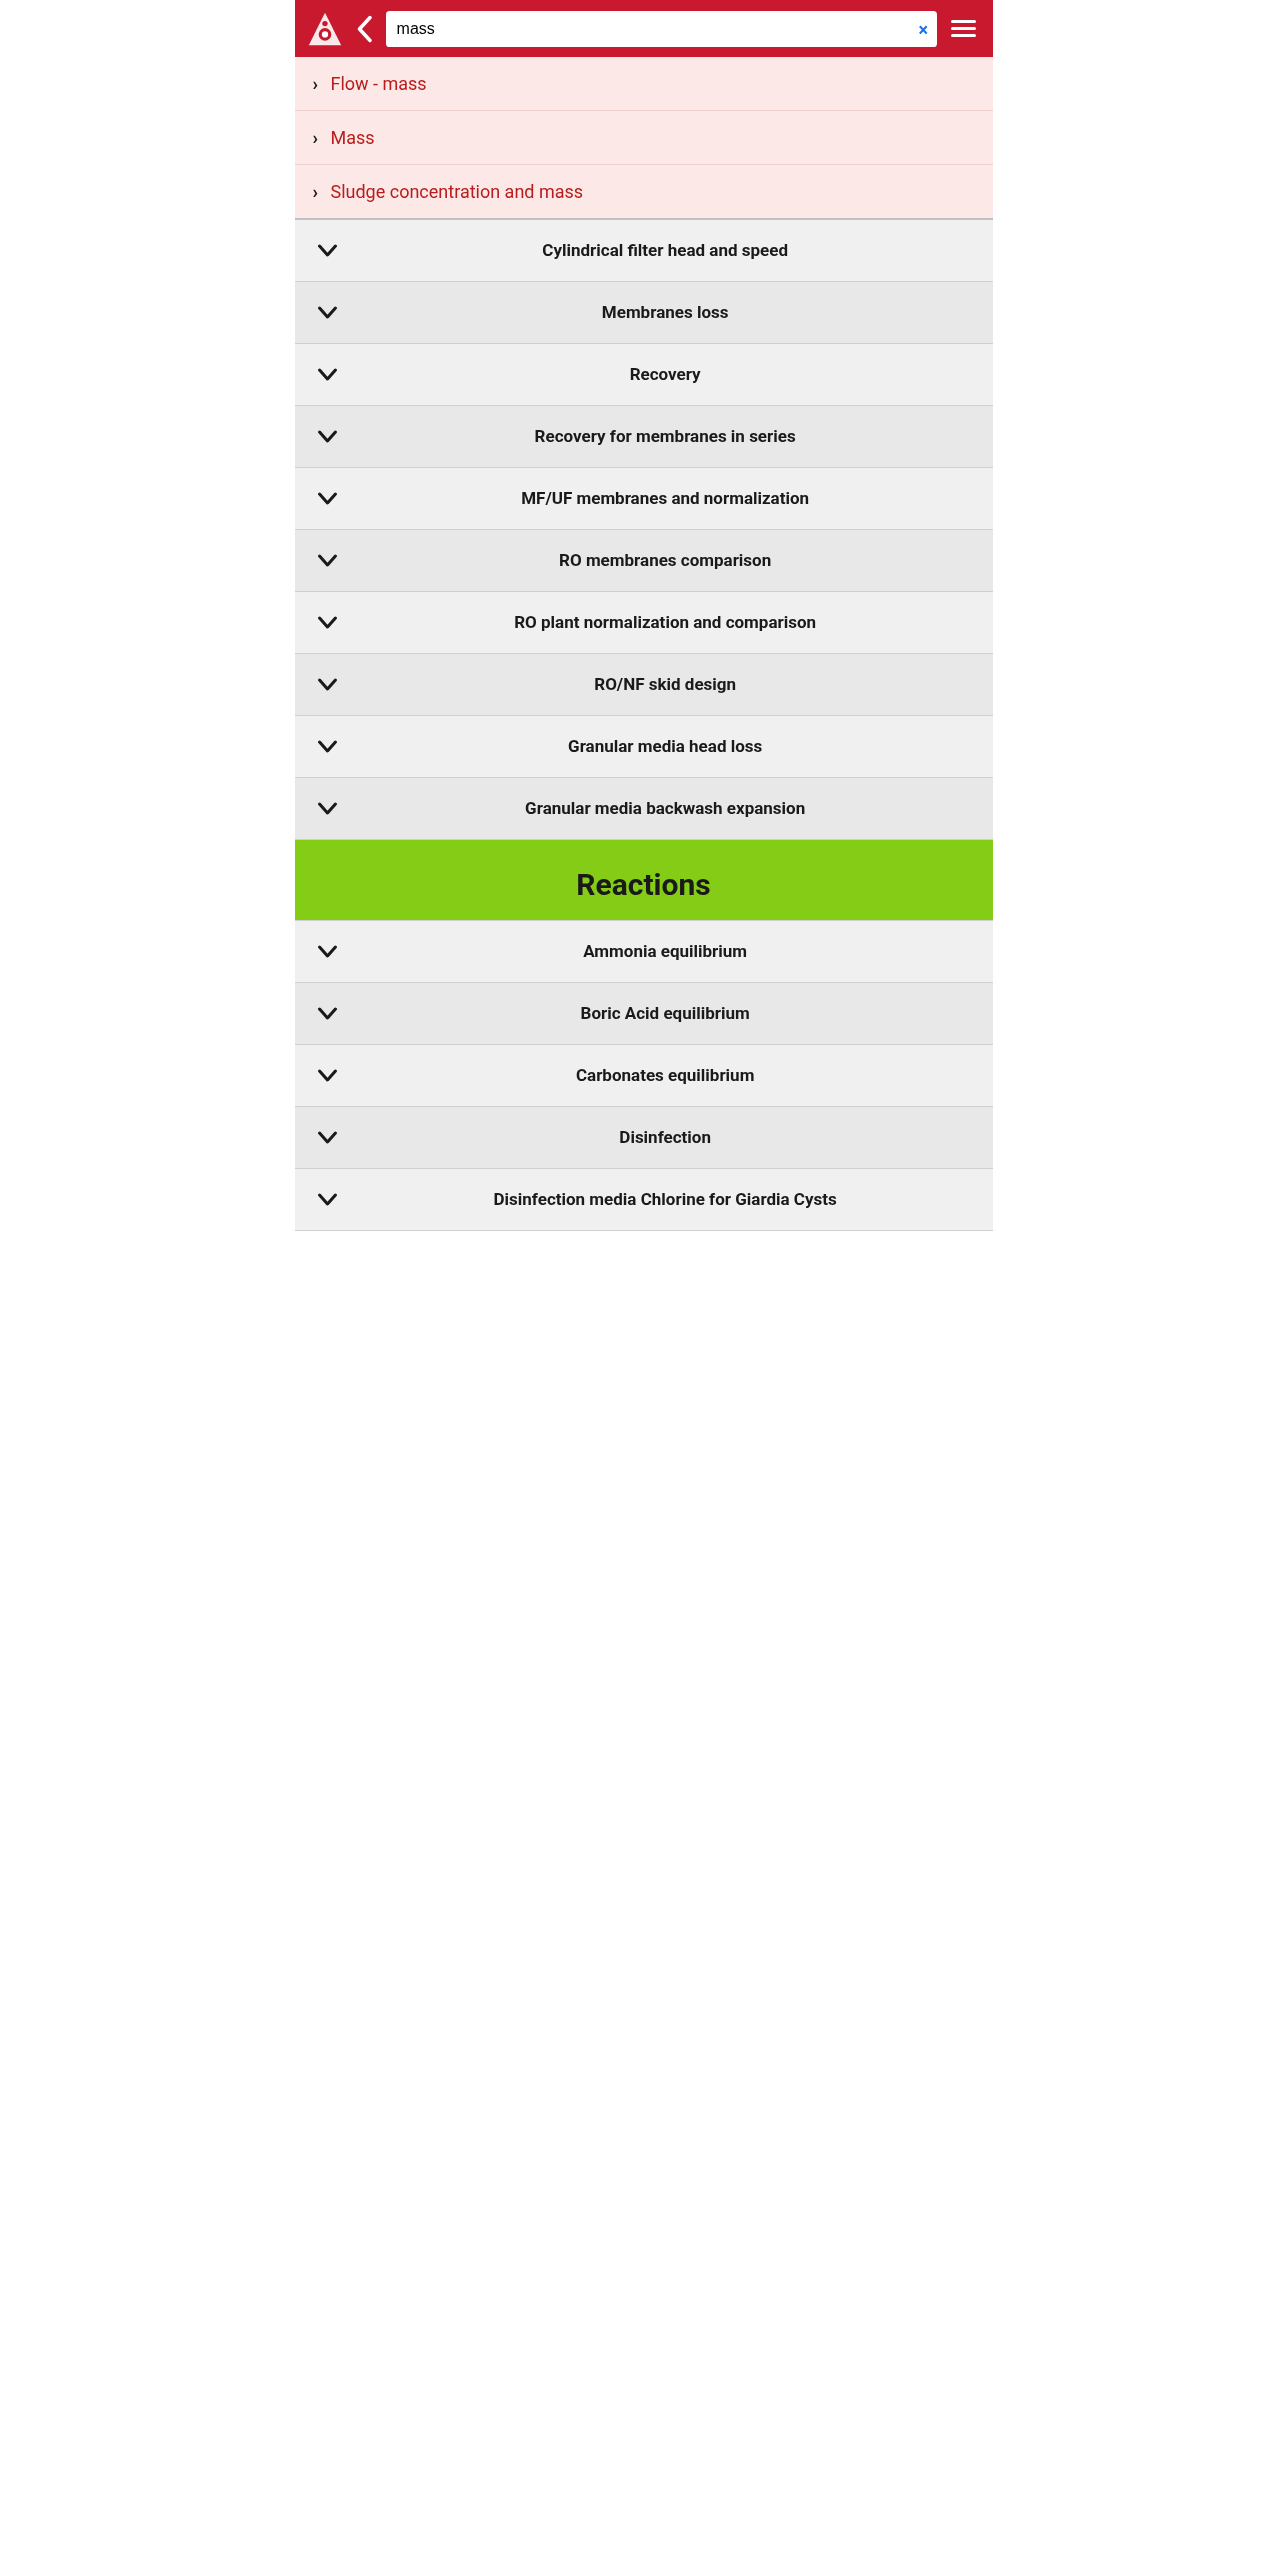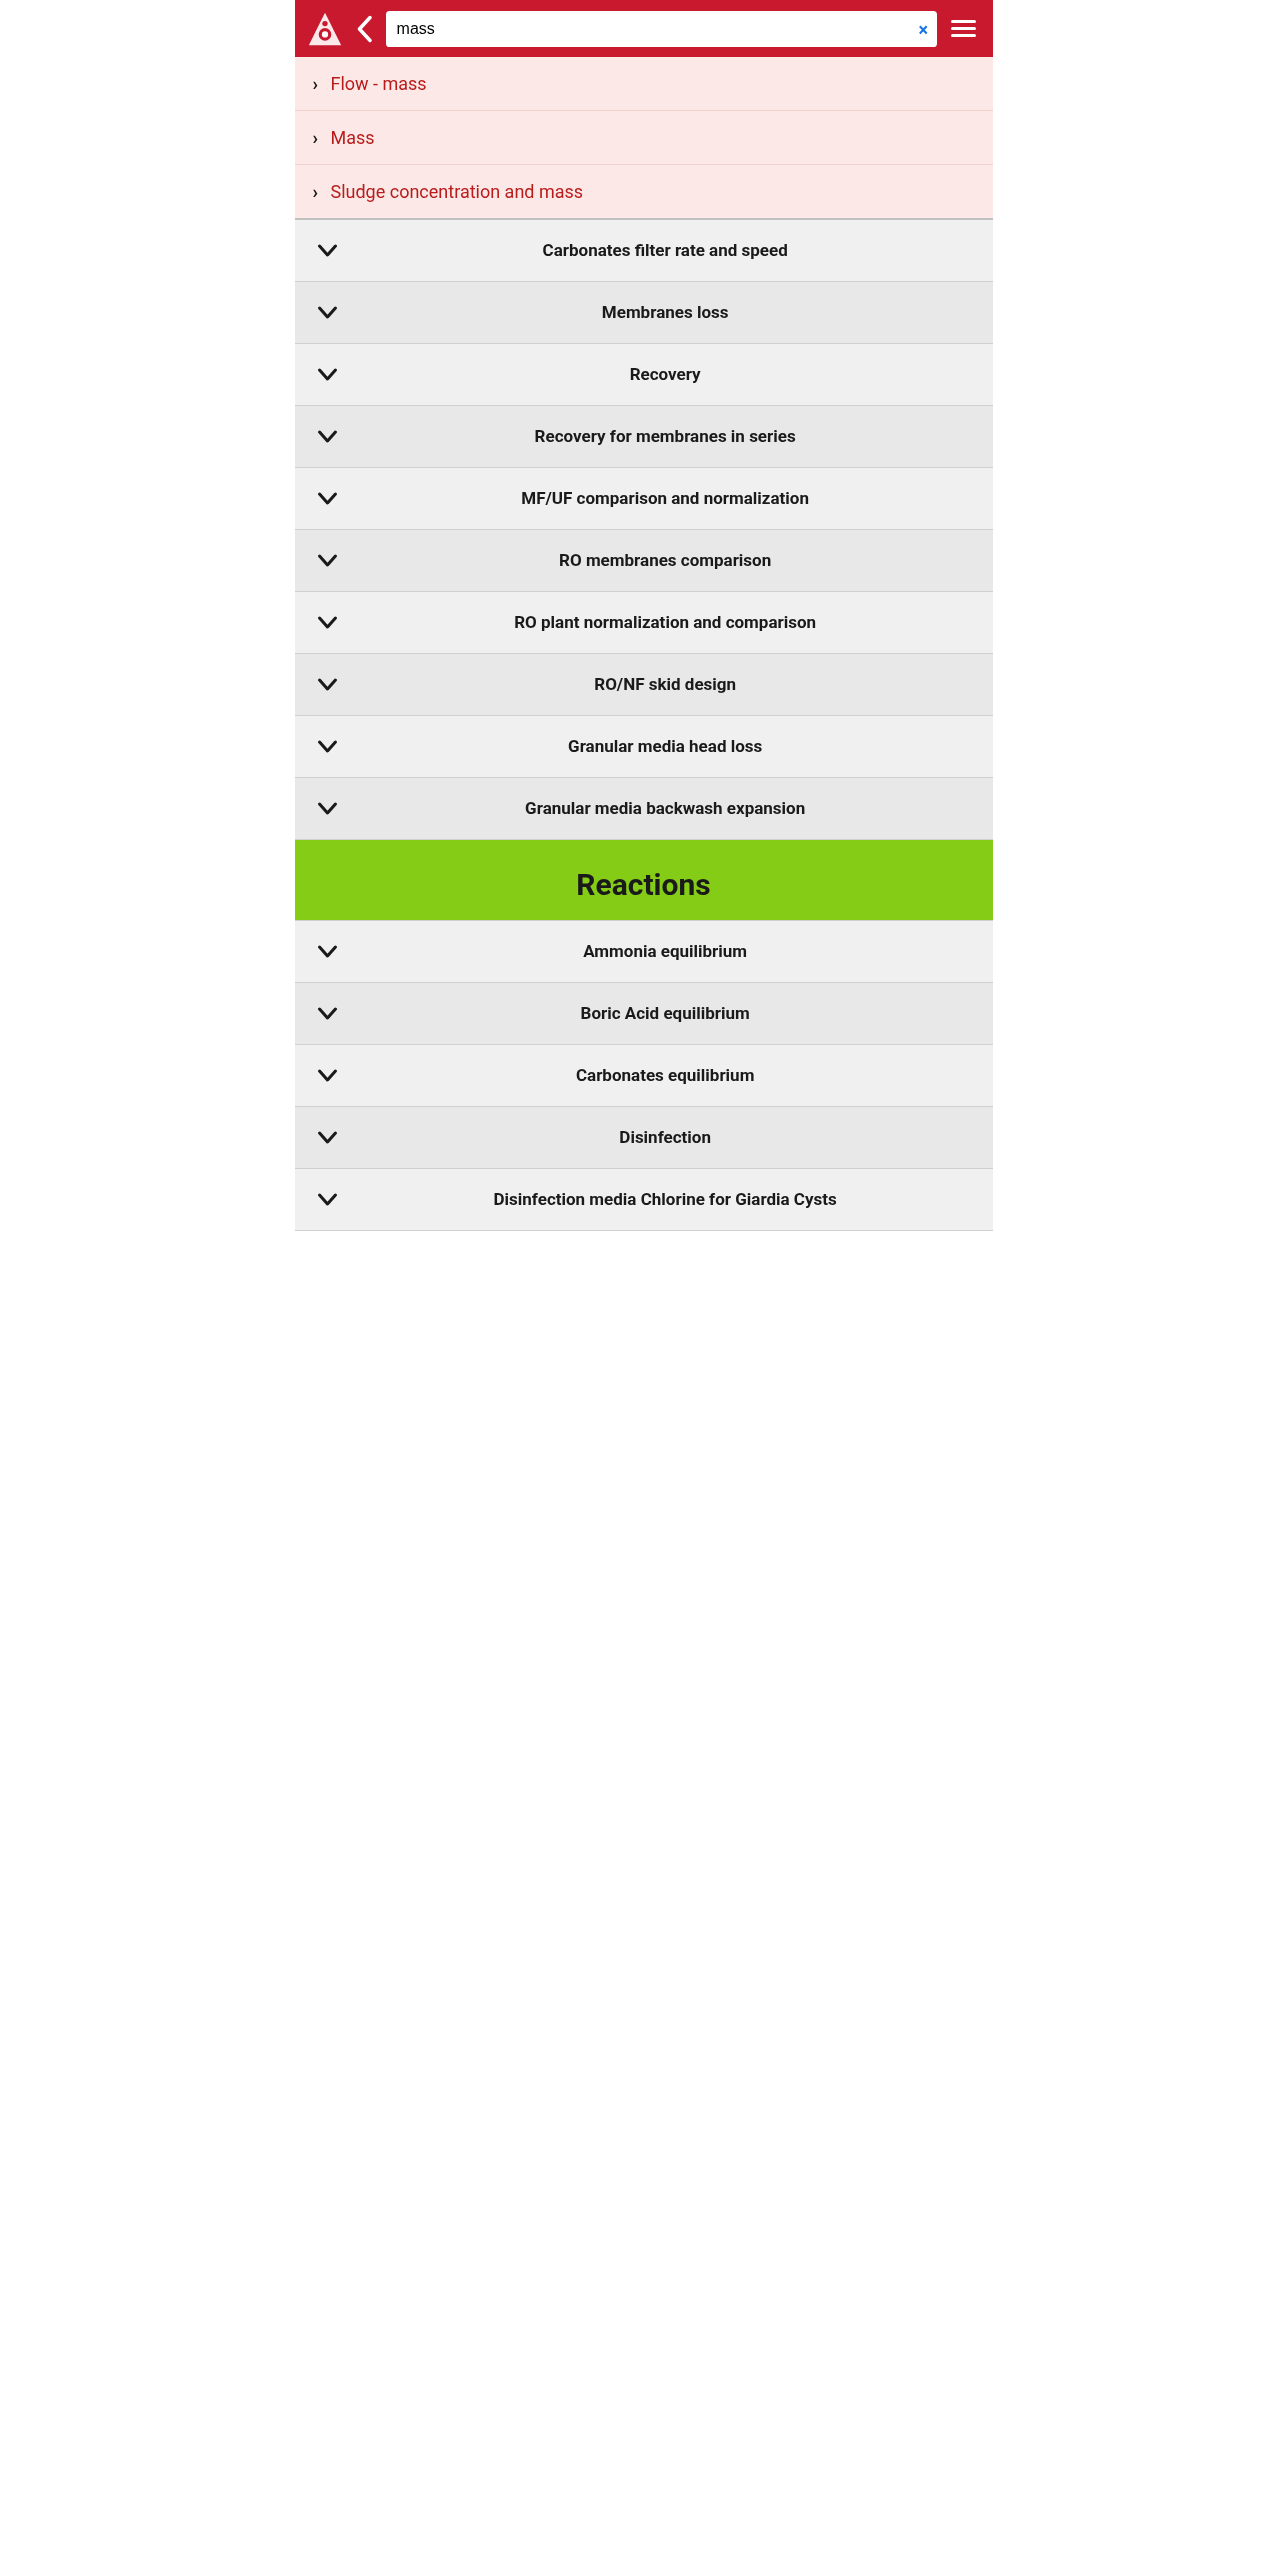--- a/index.html
+++ b/index.html
@@ -233,21 +233,21 @@
 
 <div class="section-divider"></div>
 
 <div id="accordion-container">
 <div class="accordion-item">
       <div class="chevron-down">
         <svg viewBox="0 0 26 26" xmlns="http://www.w3.org/2000/svg">
     <polyline points="4,8 13,18 22,8" stroke="#1a1a1a" stroke-width="3.5" stroke-linecap="round" stroke-linejoin="round" fill="none"></polyline>
   </svg>
       </div>
-      <span class="accordion-label">Carbonates filter rate and speed</span>
+      <span class="accordion-label">Cylindrical filter head and speed</span>
     </div>
     <div class="accordion-item">
       <div class="chevron-down">
         <svg viewBox="0 0 26 26" xmlns="http://www.w3.org/2000/svg">
     <polyline points="4,8 13,18 22,8" stroke="#1a1a1a" stroke-width="3.5" stroke-linecap="round" stroke-linejoin="round" fill="none"></polyline>
   </svg>
       </div>
       <span class="accordion-label">Membranes loss</span>
     </div>
     <div class="accordion-item">
@@ -265,21 +265,21 @@
   </svg>
       </div>
       <span class="accordion-label">Recovery for membranes in series</span>
     </div>
     <div class="accordion-item">
       <div class="chevron-down">
         <svg viewBox="0 0 26 26" xmlns="http://www.w3.org/2000/svg">
     <polyline points="4,8 13,18 22,8" stroke="#1a1a1a" stroke-width="3.5" stroke-linecap="round" stroke-linejoin="round" fill="none"></polyline>
   </svg>
       </div>
-      <span class="accordion-label">MF/UF comparison and normalization</span>
+      <span class="accordion-label">MF/UF membranes and normalization</span>
     </div>
     <div class="accordion-item">
       <div class="chevron-down">
         <svg viewBox="0 0 26 26" xmlns="http://www.w3.org/2000/svg">
     <polyline points="4,8 13,18 22,8" stroke="#1a1a1a" stroke-width="3.5" stroke-linecap="round" stroke-linejoin="round" fill="none"></polyline>
   </svg>
       </div>
       <span class="accordion-label">RO membranes comparison</span>
     </div>
     <div class="accordion-item">

